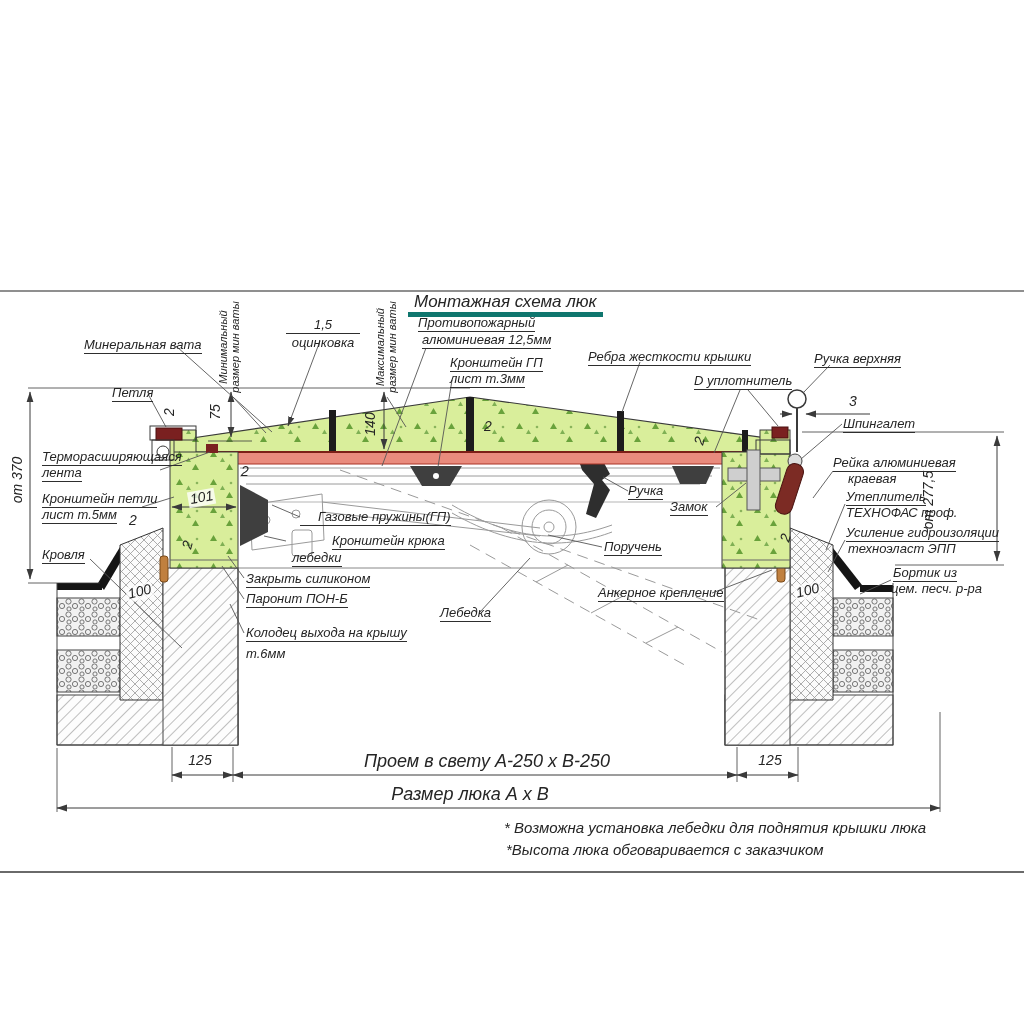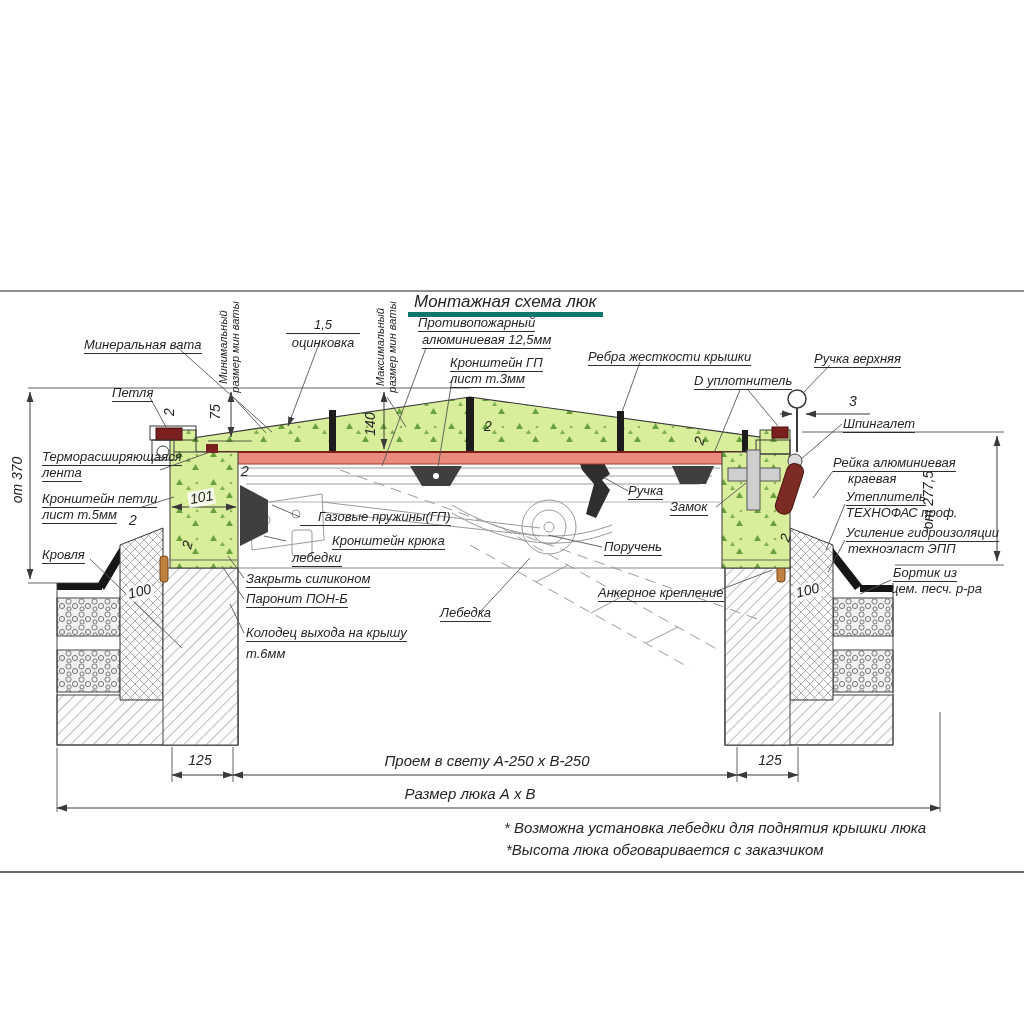--- a/index.html
+++ b/index.html
@@ -10,21 +10,21 @@
        white-space:nowrap;line-height:1.12;z-index:30;}
   .u{border-bottom:1px solid #2e2e2e;padding-bottom:0;}
   .ctr{transform:translate(-50%,-50%);}
   .vc{transform:translate(-50%,-50%) rotate(-90deg);white-space:pre;text-align:center;}
   .sm{font-size:11px;}
   .d{font-size:14px;}
   .bgw{background:rgba(255,255,255,0.78);padding:0 2px;}
   .flag{width:74px;text-align:center;}
   .title{font-size:17px;border-bottom:5px solid #0f766e;padding:0 6px 1px 6px;}
   .note{font-size:15px;}
-  .dimtxt{font-size:15px;}
+  .dimtxt{font-size:18px;}
   .wm{position:absolute;left:474px;top:428px;transform:translate(-50%,-50%);
       font-size:68px;font-weight:bold;letter-spacing:3px;color:rgba(106,168,79,0.5);
       z-index:20;font-style:normal;}
 </style>
 </head>
 <body>
 
 <div class="stage">
 
 <svg class="draw" width="1024" height="1024" viewBox="0 0 1024 1024">

